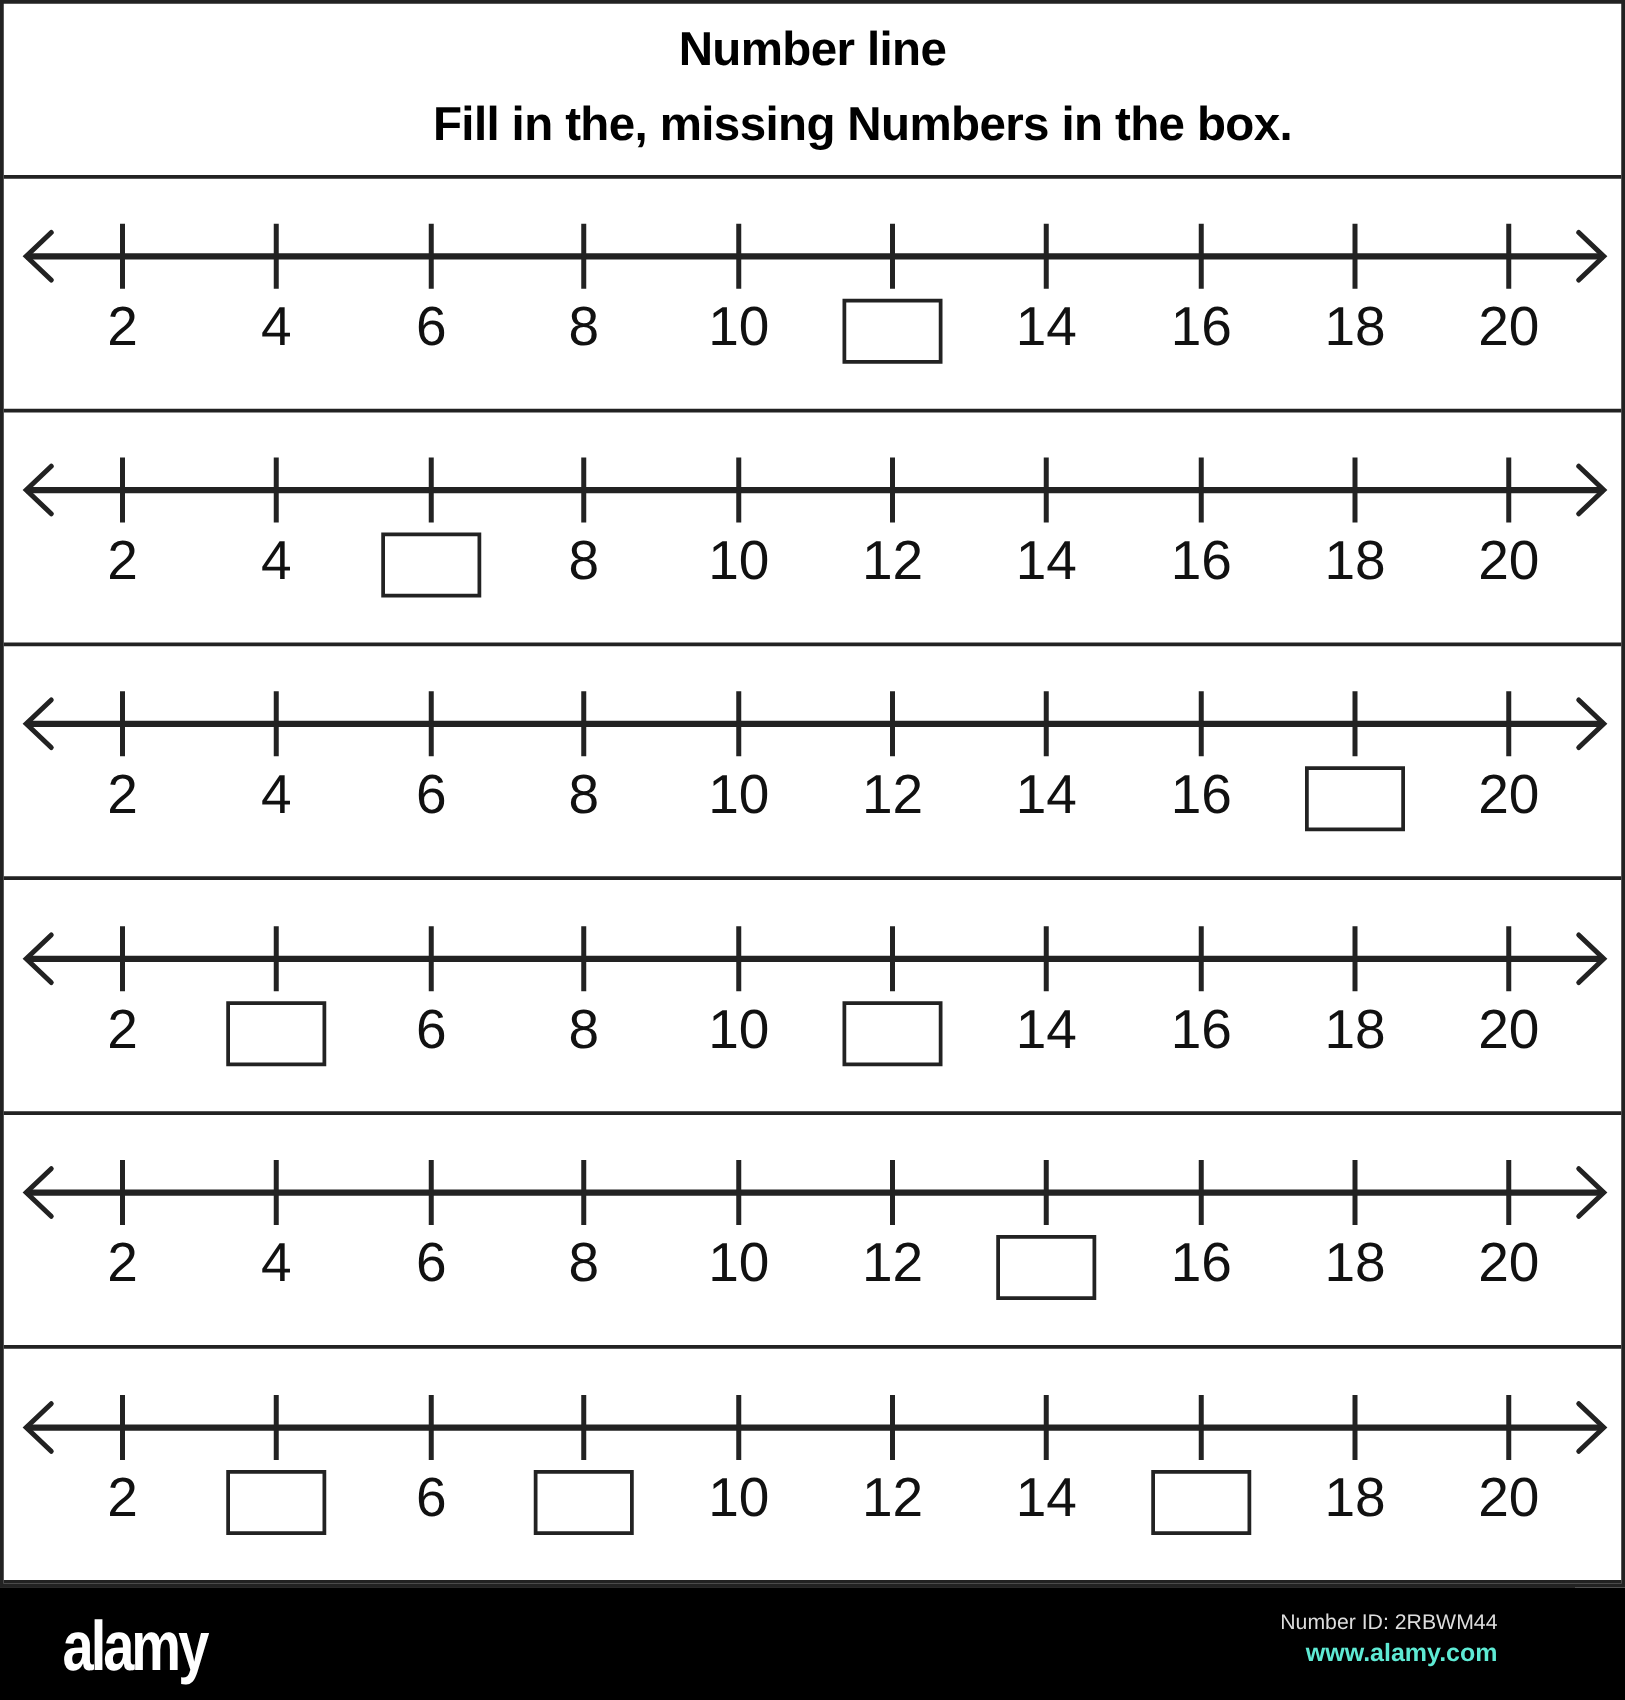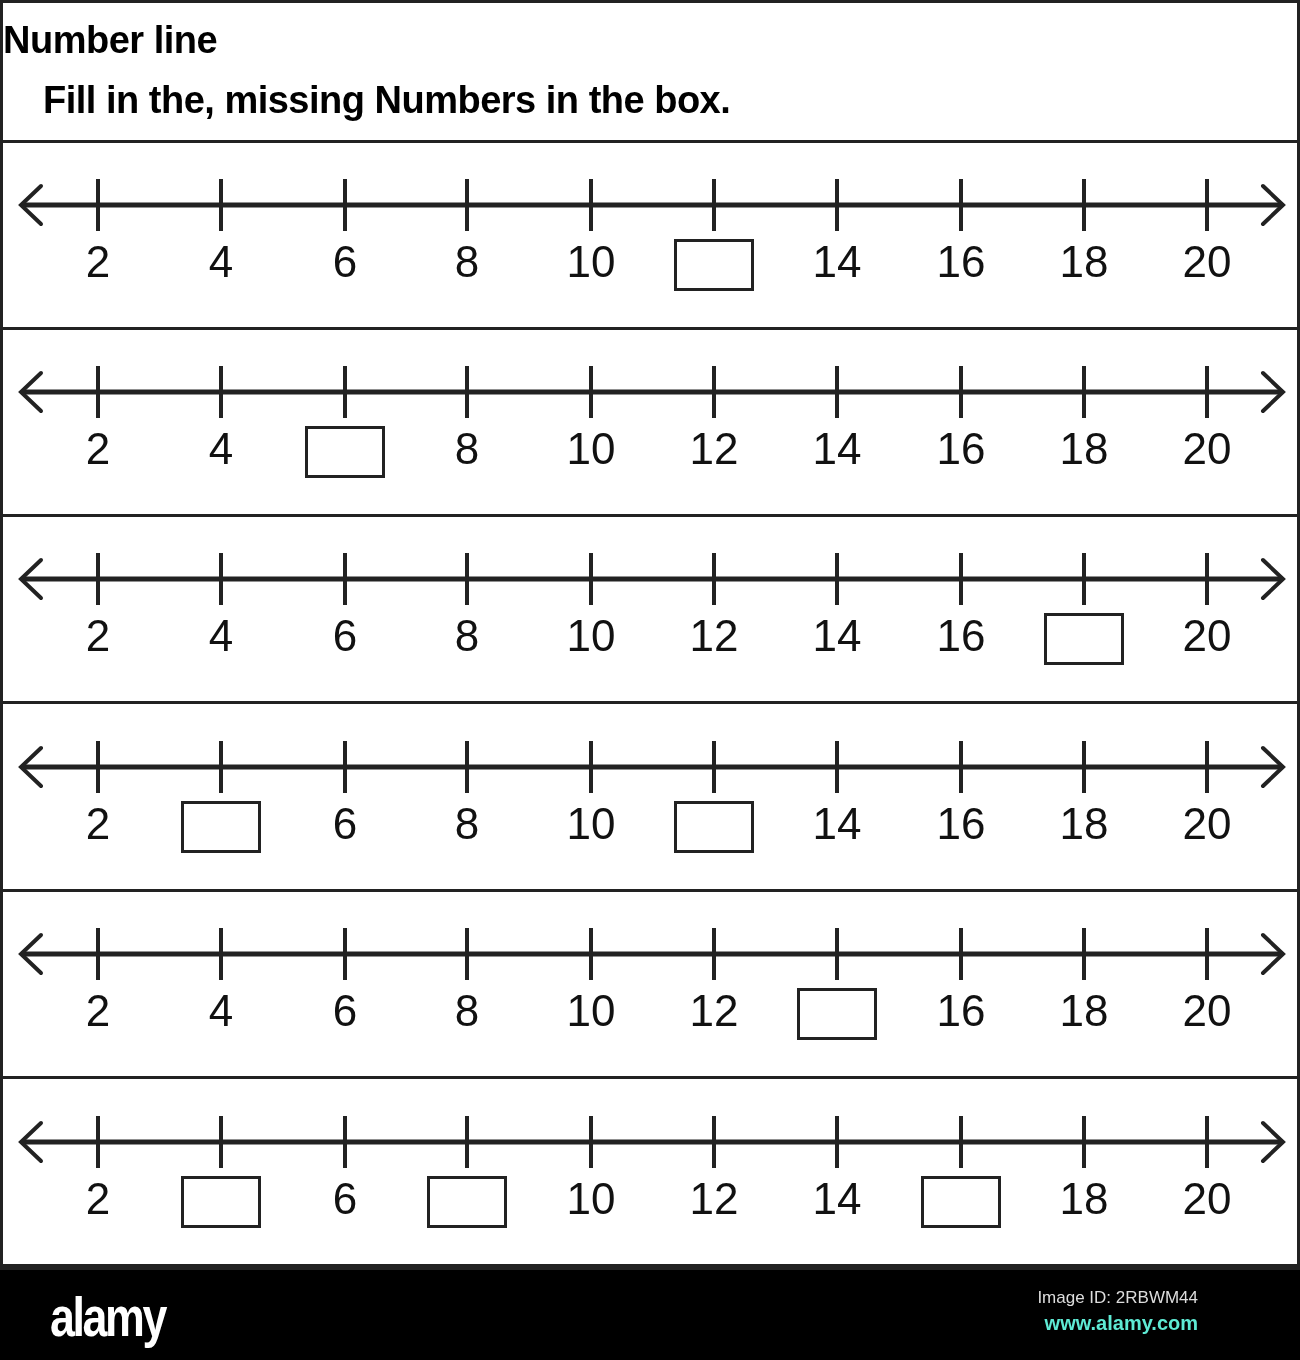--- a/index.html
+++ b/index.html
@@ -7,21 +7,21 @@
     width: 1300px; height: 1360px; background: #000;
     font-family: "Liberation Sans", "DejaVu Sans", sans-serif;
     position: relative; overflow: hidden;
   }
   .sheet {
     position: absolute; left: 0; top: 0; width: 1300px; height: 1270px;
     background: #fff; box-sizing: border-box; border: 3px solid #222;
   }
   .header {
     position: absolute; left: 0; top: 0; width: 100%; height: 140px;
-    border-bottom: 3px solid #222; box-sizing: border-box; 
+    border-bottom: 3px solid #222; box-sizing: border-box; text-align: center;
   }
   .title, .subtitle {
     position: absolute; left: 0; width: 100%; font-weight: bold; color: #000;
     font-size: 38px; letter-spacing: -0.5px;
   }
   .title { top: 16px; }
   .subtitle { top: 76px; margin-left: 40px; }
   .row {
     position: absolute; left: 0; width: 100%; height: 187px;
     border-bottom: 3px solid #222; box-sizing: border-box;
@@ -212,15 +212,15 @@
         <div class="label" style="left: 834px;">14</div>
         <div class="answer-box" style="left: 958px;"></div>
         <div class="label" style="left: 1081px;">18</div>
         <div class="label" style="left: 1204px;">20</div>
       </div>
     </div>
 </div>
 
 <div class="footer">
   <div class="brand">alamy</div>
-  <div class="img-id">Image ID: 2RBWM44</div>
+  <div class="img-id">Number ID: 2RBWM44</div>
   <div class="site">www.alamy.com</div>
 </div>
 
 </body></html>

